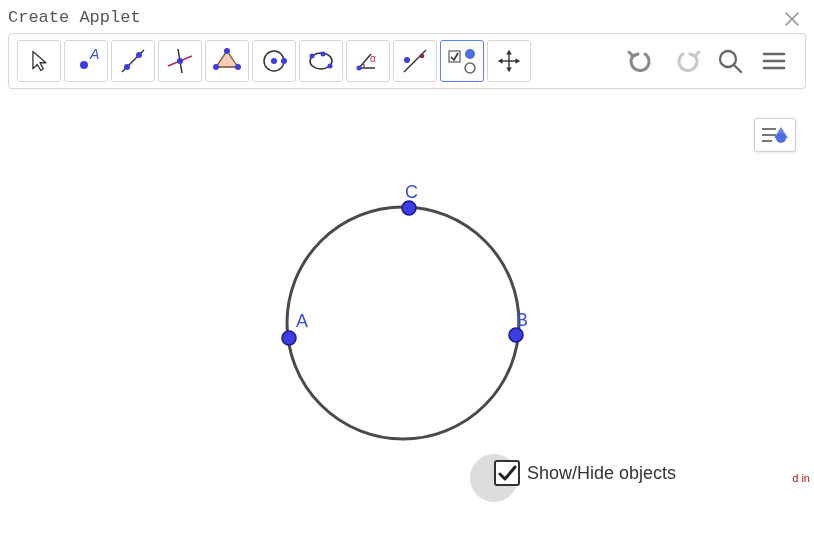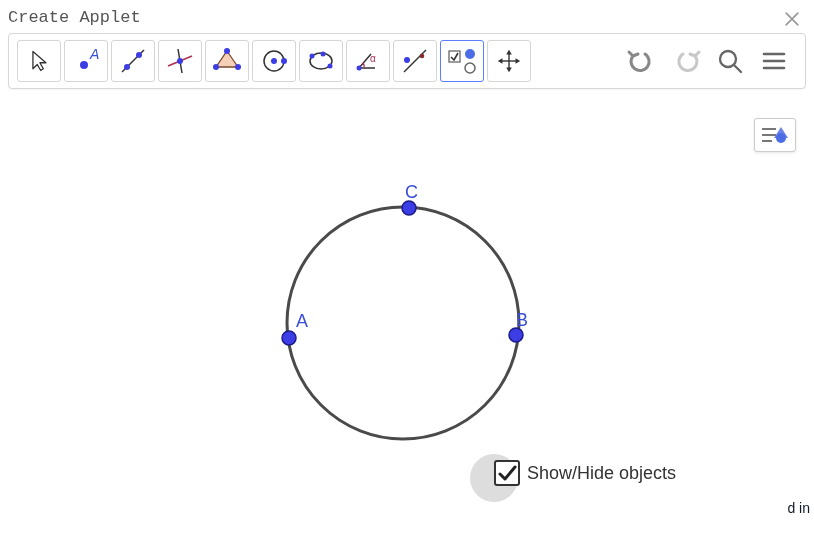--- a/index.html
+++ b/index.html
@@ -44,21 +44,21 @@
   }
   .showhide .bg {
     position: absolute; left: -10px; top: -6px; width: 48px; height: 48px;
     background: #ddd; border-radius: 50%; z-index: -1;
   }
   .showhide .cb {
     width: 26px; height: 26px; border: 2px solid #333; border-radius: 3px; background: #fff;
     display: flex; align-items: center; justify-content: center; margin-right: 7px; cursor: pointer;
   }
 
-  .login { position: absolute; right: 4px; top: 500px; color: #0f172a; font-size: 14px; }
+  .login { position: absolute; right: 4px; top: 472px; color: #b91c1c; font-size: 11px; }
 
   .pt-label { font-size: 18px; fill: #3a4fd7; font-family: Arial; }
   .pt { fill: #3d3de6; stroke: #1a1a8a; stroke-width: 1.5; }
   .ring { fill: none; stroke: #4a4a4a; stroke-width: 3; }
 </style>
 </head>
 <body>
 
 <div class="titlebar">
   <span>Create Applet</span>

